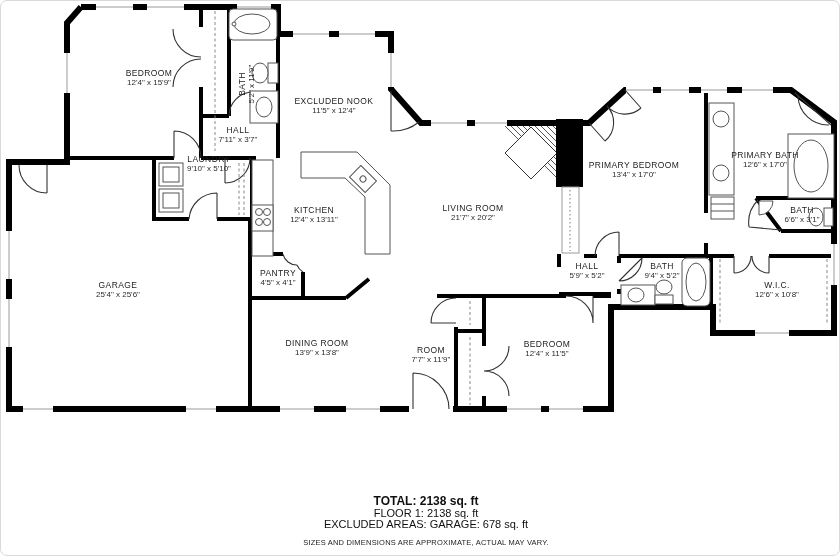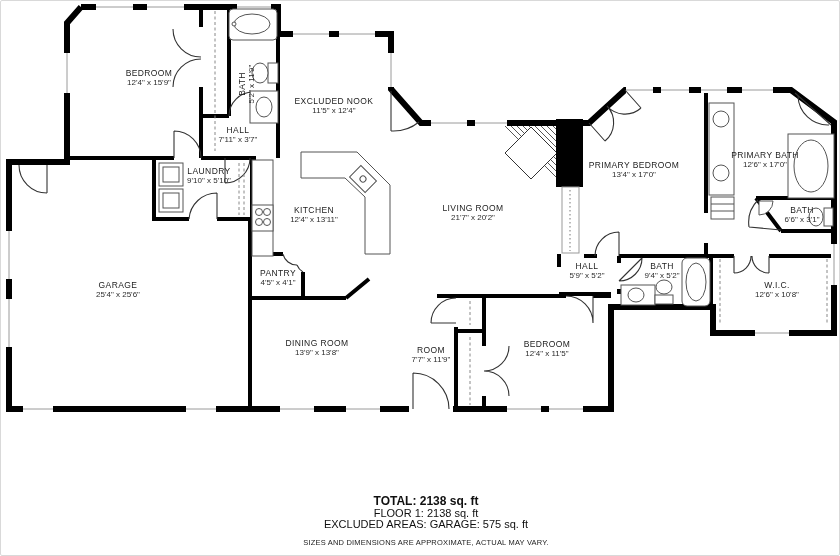--- a/index.html
+++ b/index.html
@@ -1,17 +1,17 @@
 <!DOCTYPE html>
 <html><head>
 <meta charset="utf-8">
 <style>
   html,body{margin:0;padding:0;background:#fff;}
   #stage{position:relative;width:840px;height:556px;background:#fff;overflow:hidden;
-         font-family:"Liberation Sans",sans-serif;border:1px solid #d9d9d9;border-radius:2px;box-sizing:border-box;}
+         font-family:"Liberation Sans",sans-serif;border:1px solid #d9d9d9;border-radius:7px;box-sizing:border-box;}
   #plan-svg{position:absolute;left:0;top:0;}
   .lbl{position:absolute;transform:translate(-50%,-50%);text-align:center;white-space:nowrap;color:#1c1c1c;z-index:5;}
   .lbl .nm{font-size:8.5px;letter-spacing:.4px;line-height:10px;}
   .lbl .dm{font-size:8px;color:#2b2b2b;line-height:9px;}
   .lbl.vert{transform:translate(-50%,-50%) rotate(-90deg);}
   #footer{position:absolute;left:12px;right:0;top:495px;text-align:center;color:#101010;z-index:5;}
   #footer .f-total{font-size:12px;font-weight:bold;line-height:11px;margin-bottom:1px;}
   #footer .f-line{font-size:11px;line-height:10.5px;}
   #footer .f-disc{font-size:7.5px;letter-spacing:.2px;margin-top:9px;color:#222;}
 </style>
@@ -185,21 +185,21 @@
       <div class="dm">5'2" x 11'9"</div>
     </div>
   <div class="lbl" style="left:237px;top:133px">
       <div class="nm">HALL</div>
       <div class="dm">7'11" x 3'7"</div>
     </div>
   <div class="lbl" style="left:333px;top:104px">
       <div class="nm">EXCLUDED NOOK</div>
       <div class="dm">11'5" x 12'4"</div>
     </div>
-  <div class="lbl" style="left:208px;top:174px">
+  <div class="lbl" style="left:208px;top:162px">
       <div class="nm">LAUNDRY</div>
       <div class="dm">9'10" x 5'10"</div>
     </div>
   <div class="lbl" style="left:313px;top:213px">
       <div class="nm">KITCHEN</div>
       <div class="dm">12'4" x 13'11"</div>
     </div>
   <div class="lbl" style="left:277px;top:276px">
       <div class="nm">PANTRY</div>
       <div class="dm">4'5" x 4'1"</div>
@@ -245,17 +245,17 @@
       <div class="dm">7'7" x 11'9"</div>
     </div>
   <div class="lbl" style="left:546px;top:347px">
       <div class="nm">BEDROOM</div>
       <div class="dm">12'4" x 11'5"</div>
     </div>
 
   <div id="footer">
     <div class="f-total">TOTAL: 2138 sq. ft</div>
     <div class="f-line">FLOOR 1: 2138 sq. ft</div>
-    <div class="f-line">EXCLUDED AREAS: GARAGE: 575 sq. ft</div>
+    <div class="f-line">EXCLUDED AREAS: GARAGE: 678 sq. ft</div>
     <div class="f-disc">SIZES AND DIMENSIONS ARE APPROXIMATE, ACTUAL MAY VARY.</div>
   </div>
 
 </div>
 
 </body></html>

